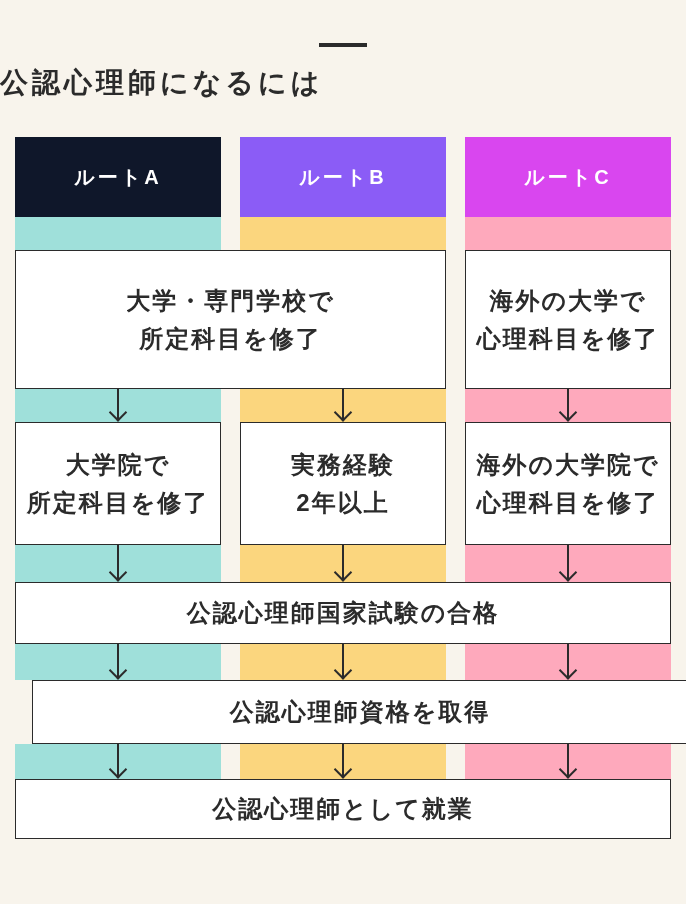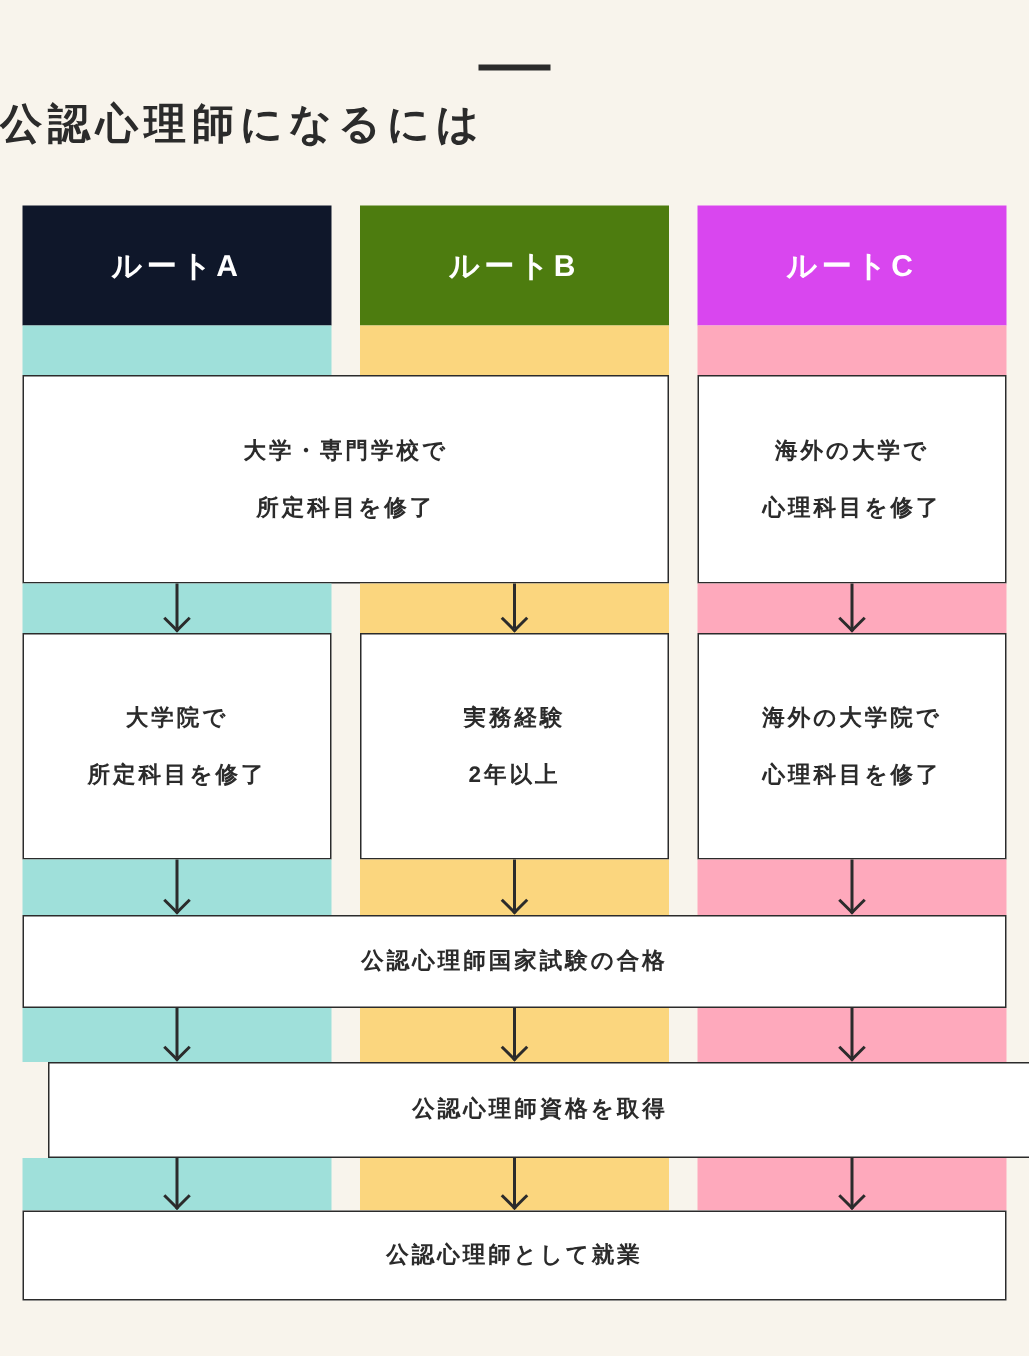--- a/index.html
+++ b/index.html
@@ -73,49 +73,49 @@
     border-bottom: 2px solid #2B2B2B;
     transform: translateX(-50%) rotate(-45deg);
   }
 
   
   .box {
     background: #ffffff;
     border: 1.5px solid #2B2B2B;
     display: flex; flex-direction: column;
     align-items: center; justify-content: center;
-    font-size: 15px;
+    font-size: 24px;
     font-weight: bold;
     letter-spacing: 2px;
     line-height: 38px;
     text-align: center;
     color: #2B2B2B;
   }
   .row-boxes1 { height: 139px; }
-  .row-boxes2 { height: 151px; }
+  .row-boxes2 { height: 123px; }
   .row-full1 { height: 62px; }
   .row-full2 { height: 64px; padding-left: 17px; }
   .row-full3 { height: 60px; }
 </style>
 </head>
 <body>
 
 <div class="page">
 
   <header class="title-area">
     <div class="title-dash"></div>
     <h1 class="page-title">公認心理師になるには</h1>
   </header>
 
   <div class="chart">
 
     <div class="row row-headers">
       <div class="col hdr" style="background: #0f172a;">ルートA</div>
       <div class="gap"></div>
-      <div class="col hdr" style="background: #4d7c0f;">ルートB</div>
+      <div class="col hdr" style="background: #8b5cf6;">ルートB</div>
       <div class="gap"></div>
       <div class="col hdr" style="background: #d946ef;">ルートC</div>
     </div>
 
     <div class="row band0">
       <div class="col strip" style="background: rgb(159, 224, 218);"></div>
       <div class="gap"></div>
       <div class="col strip" style="background: rgb(251, 214, 126);"></div>
       <div class="gap"></div>
       <div class="col strip" style="background: rgb(254, 169, 188);"></div>

